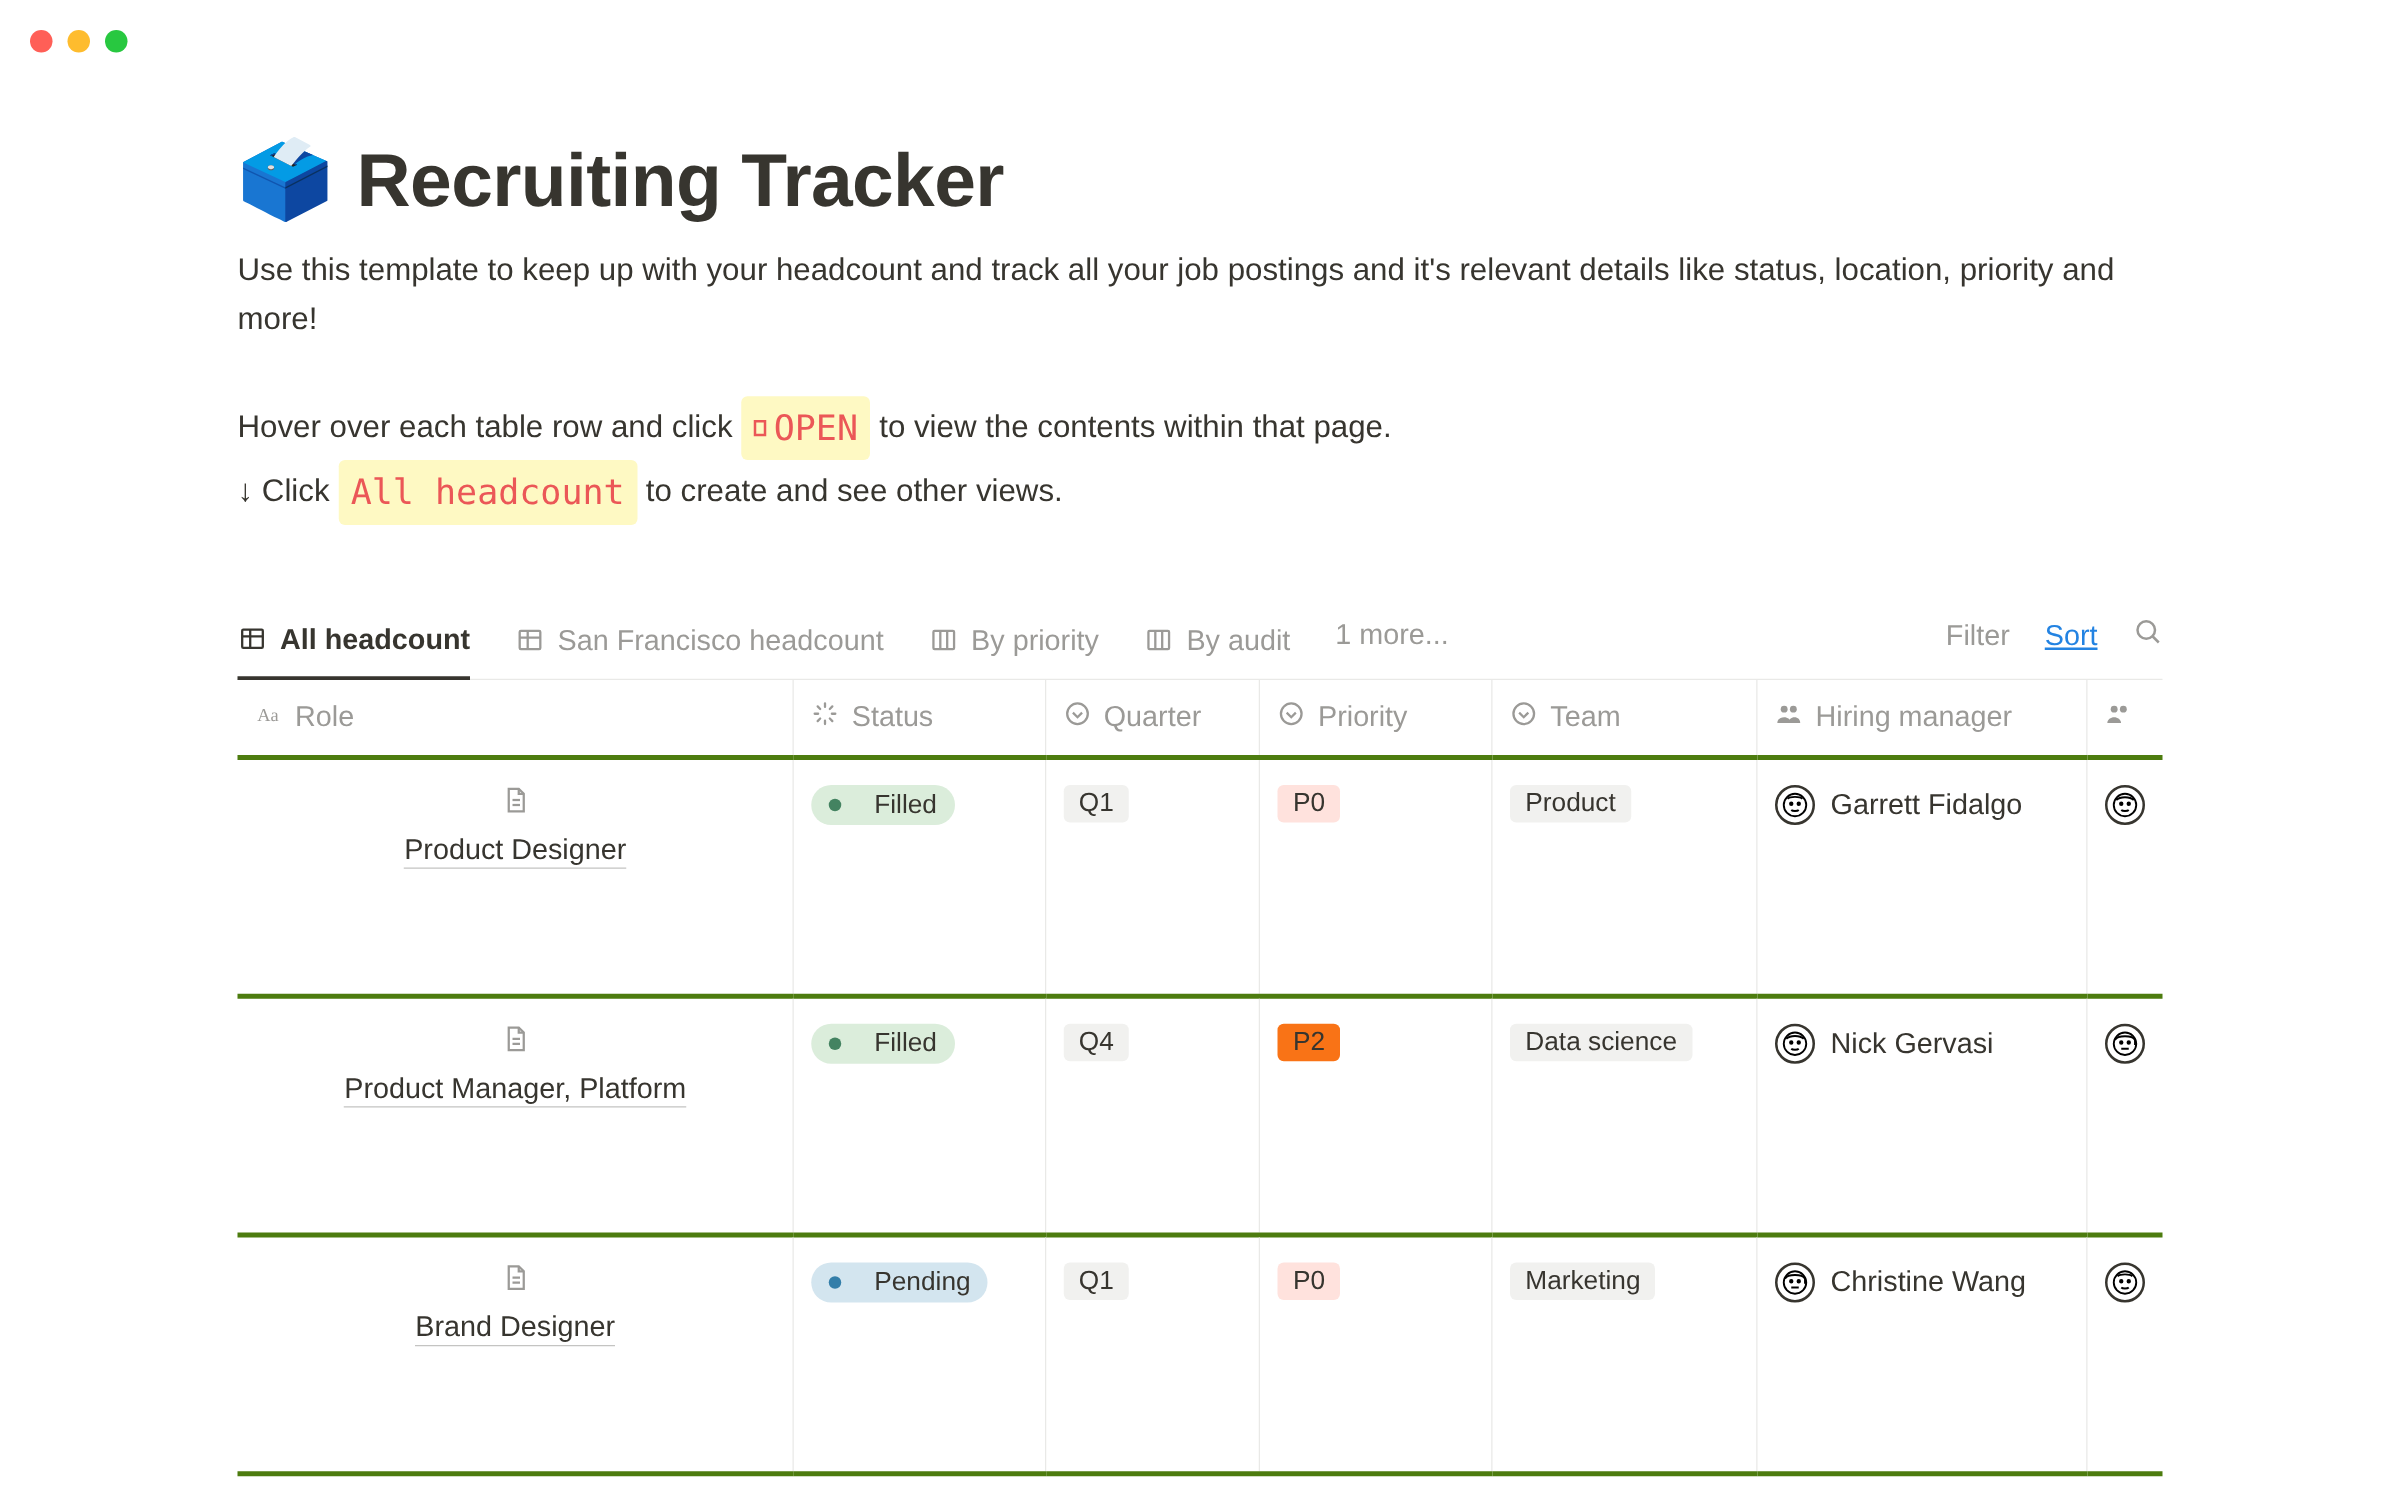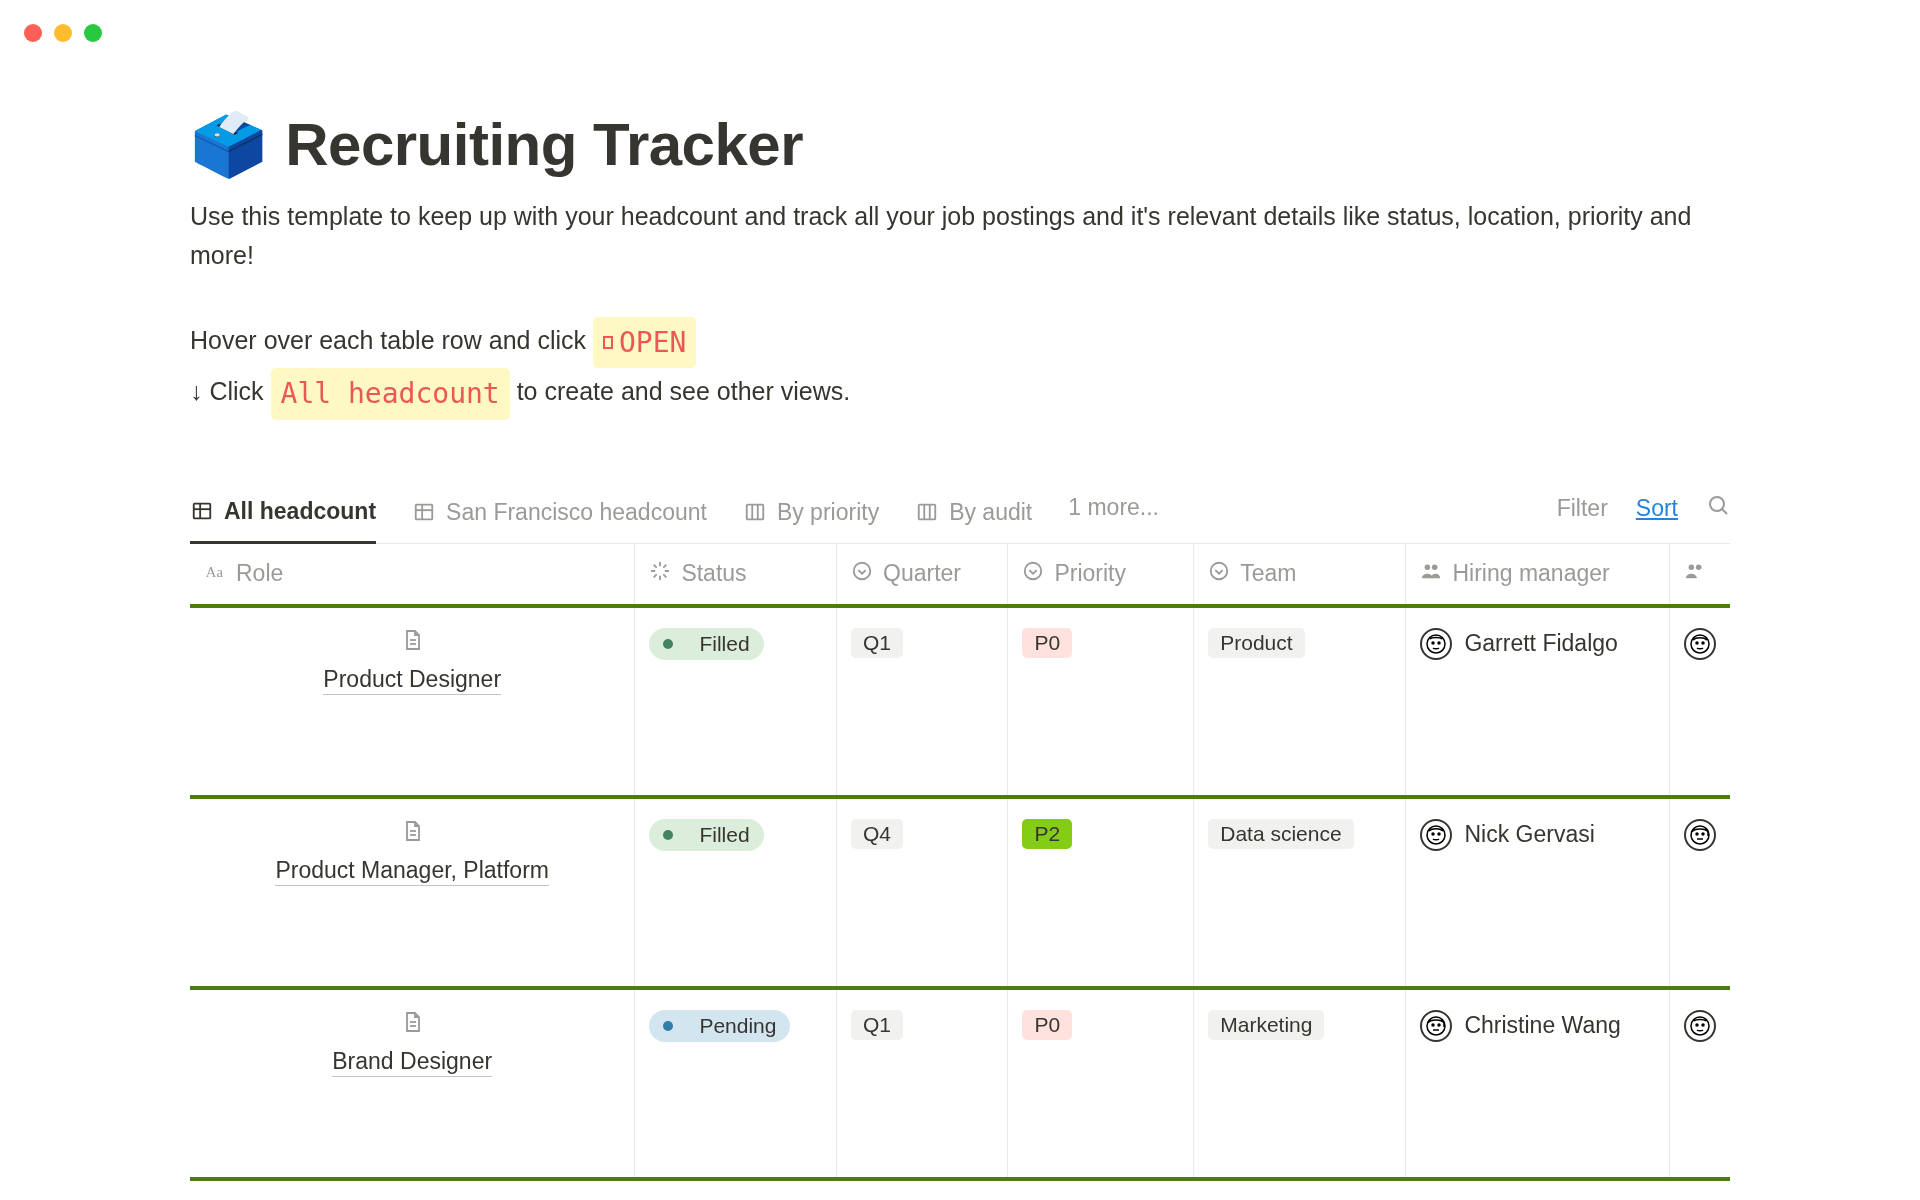--- a/index.html
+++ b/index.html
@@ -183,21 +183,21 @@
 .pill-blue .pill-dot { background: #337ea9; }
 
 .tag {
   display: inline-block;
   padding: 3px 12px;
   border-radius: 5px;
   font-size: 21px;
 }
 .tag-gray { background: #f1f1ef; color: #37352f; }
 .tag-red-lt { background: #ffe2dd; color: #37352f; }
-.tag-green-lt { background: #84cc16; color: #37352f; }
+.tag-green-lt { background: #f97316; color: #37352f; }
 
 .person {
   display: flex;
   align-items: center;
   gap: 12px;
 }
 .avatar {
   width: 32px;
   height: 32px;
   border-radius: 50%;
@@ -239,20 +239,21 @@
     </div>
 
     <p class="desc">Use this template to keep up with your headcount and track all your job postings and it's relevant details like status, location, priority and more!</p>
 
     <p class="instr">
       <span>Hover over each table row and click </span>
       <span class="code-chip">
         <span class="sq"></span>
         <span>OPEN</span>
       </span>
+      <span> to view the contents within that page.</span>
     </p>
     <p class="instr">
       <span>↓ Click </span>
       <span class="code-chip">
         <span>All headcount</span>
       </span>
       <span> to create and see other views.</span>
     </p>
 
     <div class="views-row">

